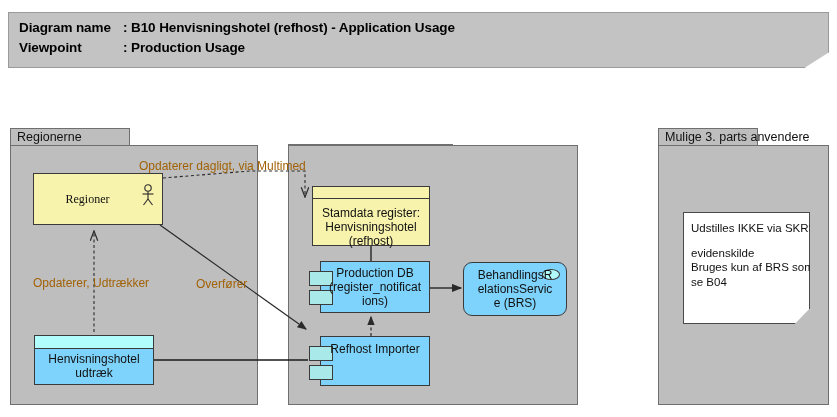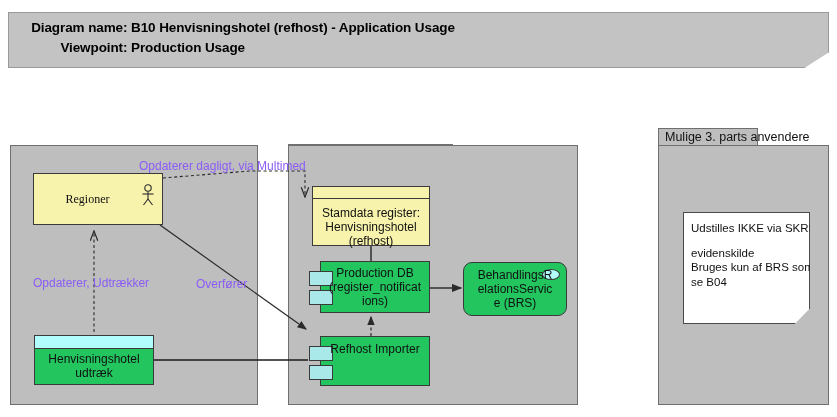--- a/index.html
+++ b/index.html
@@ -20,21 +20,21 @@
     border:1px solid #9a9a9a;
     clip-path:polygon(0 0,100% 0,100% 72%,97% 100%,0 100%);
   }
   #title-banner .tline{
     position:absolute;left:10px;
     font-size:13.5px;font-weight:bold;color:#000;
     white-space:pre;letter-spacing:-0.1px;
   }
   #title-line-1{top:7px;}
   #title-line-2{top:27px;}
-  .tlabel{display:inline-block;width:104px;text-align:right;}
+  .tlabel{display:inline-block;width:104px;}
 
   
   .group{background:#bebebe;border:1px solid #6f6f6f;}
   .group-tab{
     background:#bebebe;border:1px solid #6f6f6f;border-bottom:none;
     font-size:12.5px;color:#111;
     padding:1px 6px 0 6px;
     white-space:nowrap;
     box-sizing:border-box;
     overflow:visible;
@@ -58,21 +58,21 @@
     text-align:center;
     line-height:14px;
     box-sizing:border-box;
   }
   .node .body{
     position:absolute;left:0;right:0;
     display:flex;align-items:center;justify-content:center;
     padding:0 5px;box-sizing:border-box;
   }
   .yellow{background:#f7f2ac;}
-  .cyan{background:#22c55e;}
+  .cyan{background:#7dd3fc;}
 
   
   #node-regioner{left:33px;top:173px;width:130px;height:52px;font-family:Liberation Serif, serif;}
   #node-regioner .body{top:0;bottom:0;padding-right:26px;}
   #actor-icon{position:absolute;right:6px;top:10px;width:16px;height:22px;}
 
   
   #node-hh-udtraek{left:34px;top:335px;width:120px;height:50px;}
   #node-hh-udtraek .strip{position:absolute;left:0;right:0;top:0;height:12px;border-bottom:1px solid #3a3a3a;background:#b1fdfd;}
   #node-hh-udtraek .body{top:12px;bottom:0;}
@@ -108,39 +108,40 @@
     background:#ffffff;border:1px solid #4a4a4a;
     clip-path:polygon(0 0,100% 0,100% 86%,88% 100%,0 100%);
     font-size:11.5px;color:#111;line-height:14.5px;
     padding:8px 7px;box-sizing:border-box;text-align:left;
   }
   #note-thirdparty .nl{display:block;white-space:nowrap;}
   #note-thirdparty .sp{display:block;height:10px;}
 
   
   .edge-label{
-    font-size:12px;color:#8b5cf6;white-space:nowrap;
+    font-size:12px;color:#a16207;white-space:nowrap;
     background:transparent;
   }
   #lbl-opdaterer-dagligt{left:139px;top:159px;}
   #lbl-opdaterer-udtrkr{left:33px;top:276px;}
   #lbl-overforer{left:196px;top:277px;}
 
   svg.ovl{position:absolute;left:0;top:0;width:837px;height:417px;pointer-events:none;}
 </style>
 </head>
 <body>
 
 <div id="canvas">
 
   <div class="abs" id="title-banner">
     <div class="tline" id="title-line-1"><span class="tlabel">Diagram name</span><span>: B10 Henvisningshotel (refhost) - Application Usage</span></div>
     <div class="tline" id="title-line-2"><span class="tlabel">Viewpoint</span><span>: Production Usage</span></div>
   </div>
 
+  <div class="abs group-tab" id="tab-regionerne"><span>Regionerne</span></div>
   <div class="abs group" id="group-regionerne"></div>
 
   <div class="abs group-tab" id="tab-nsp"><span>NSP</span></div>
   <div class="abs group" id="group-nsp"></div>
 
   <div class="abs group-tab" id="tab-thirdparty">
       <span class="overflow-label">Mulige 3. parts anvendere</span>
     </div>
   <div class="abs group" id="group-thirdparty"></div>
 

